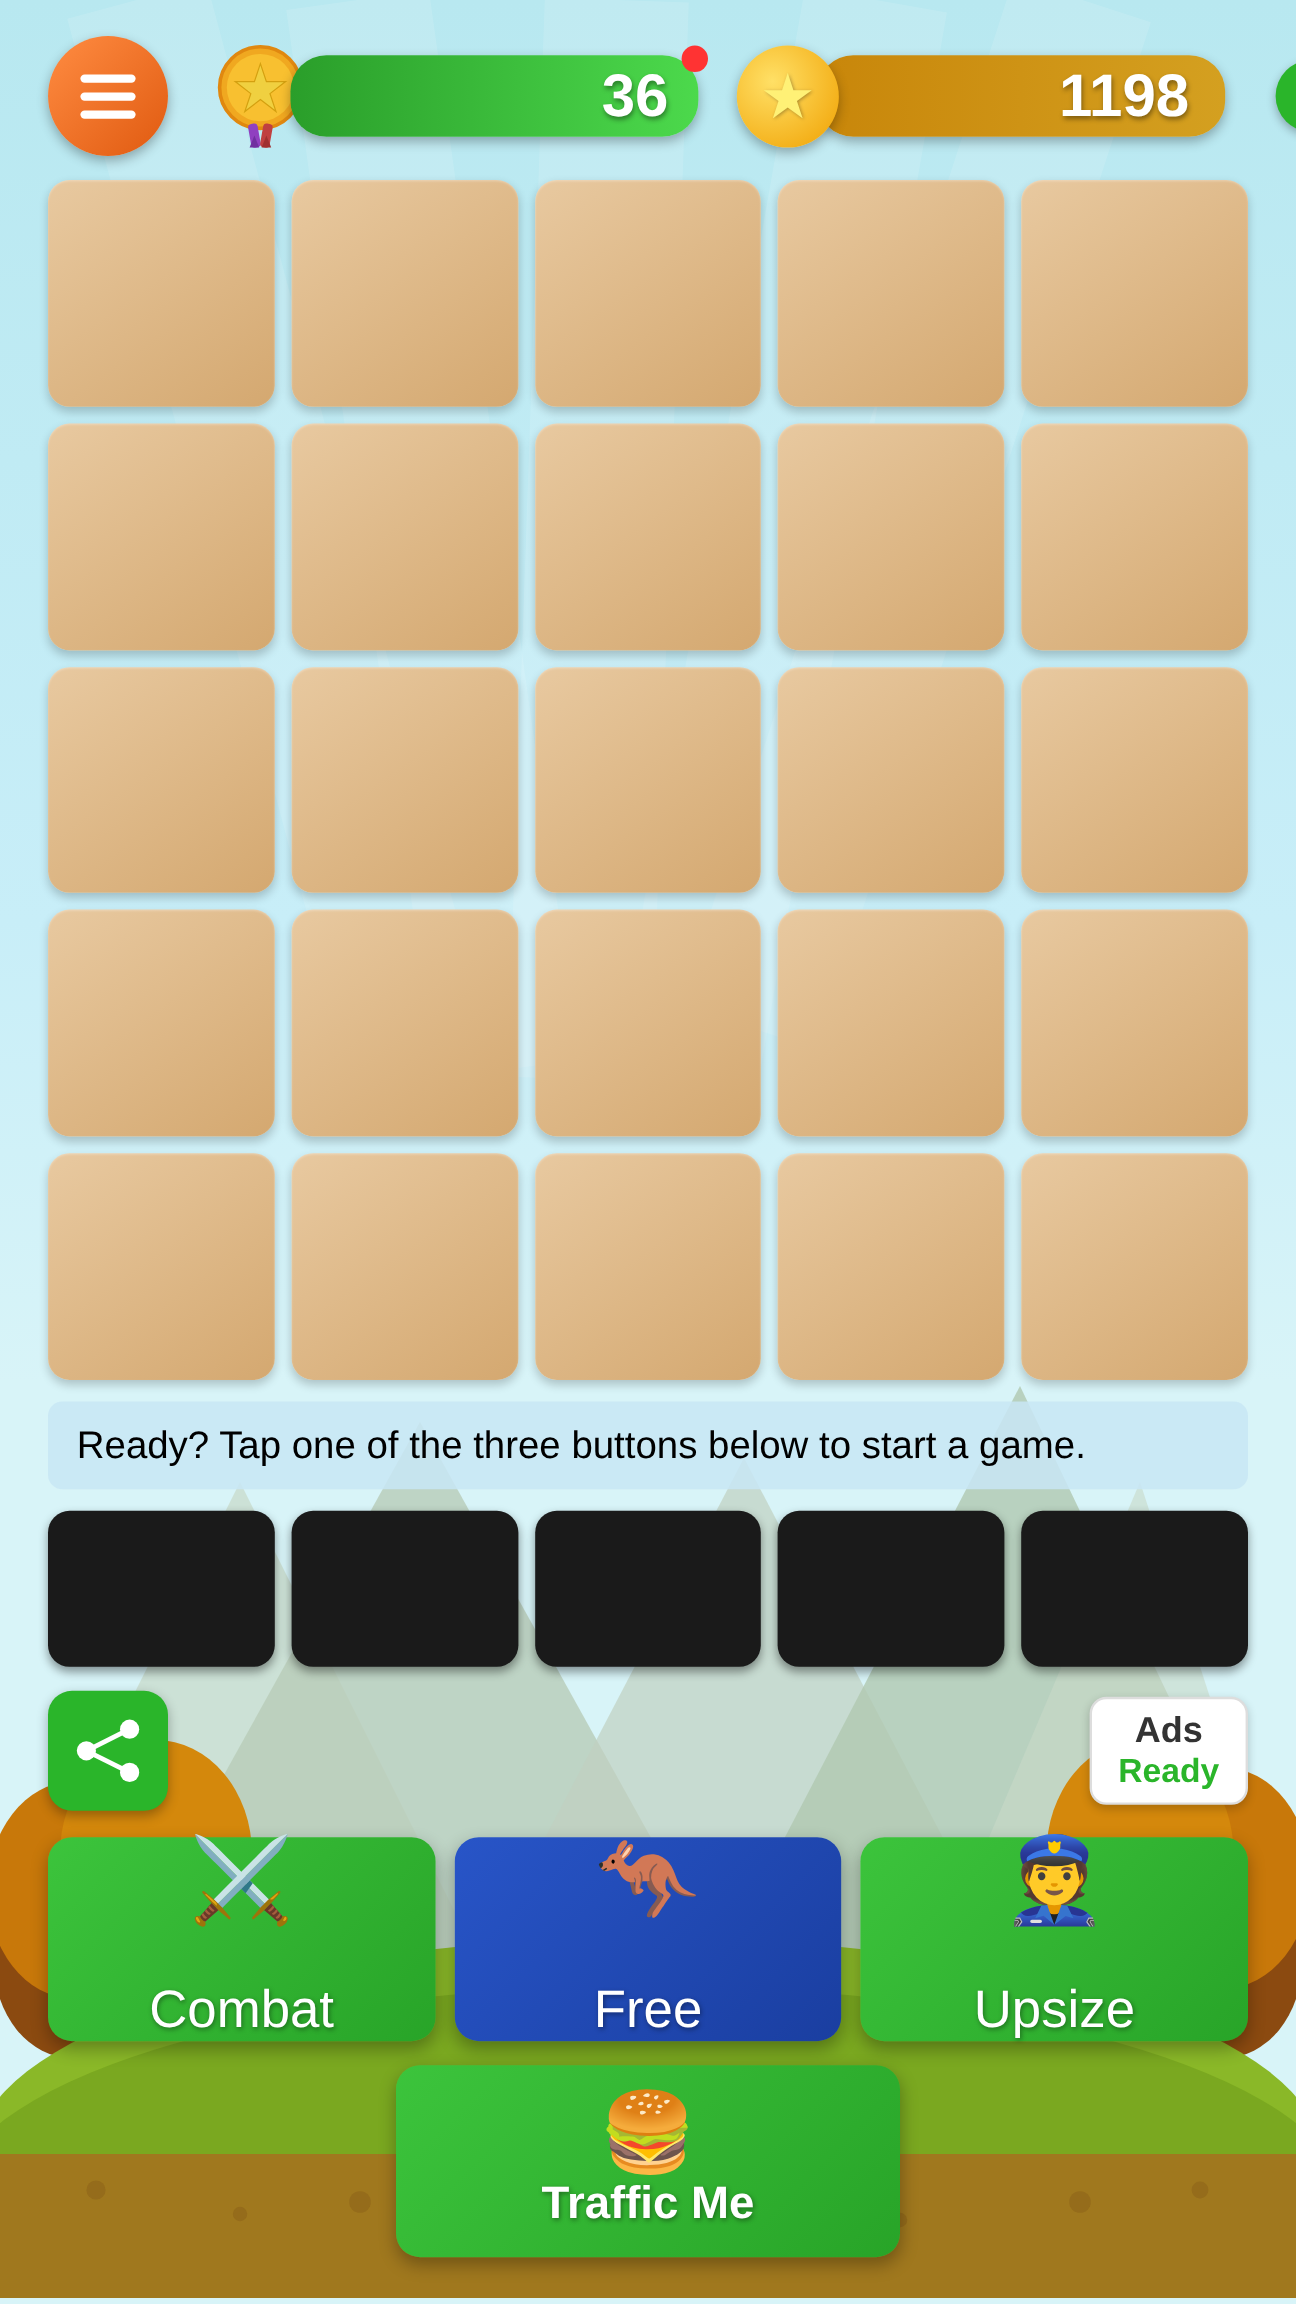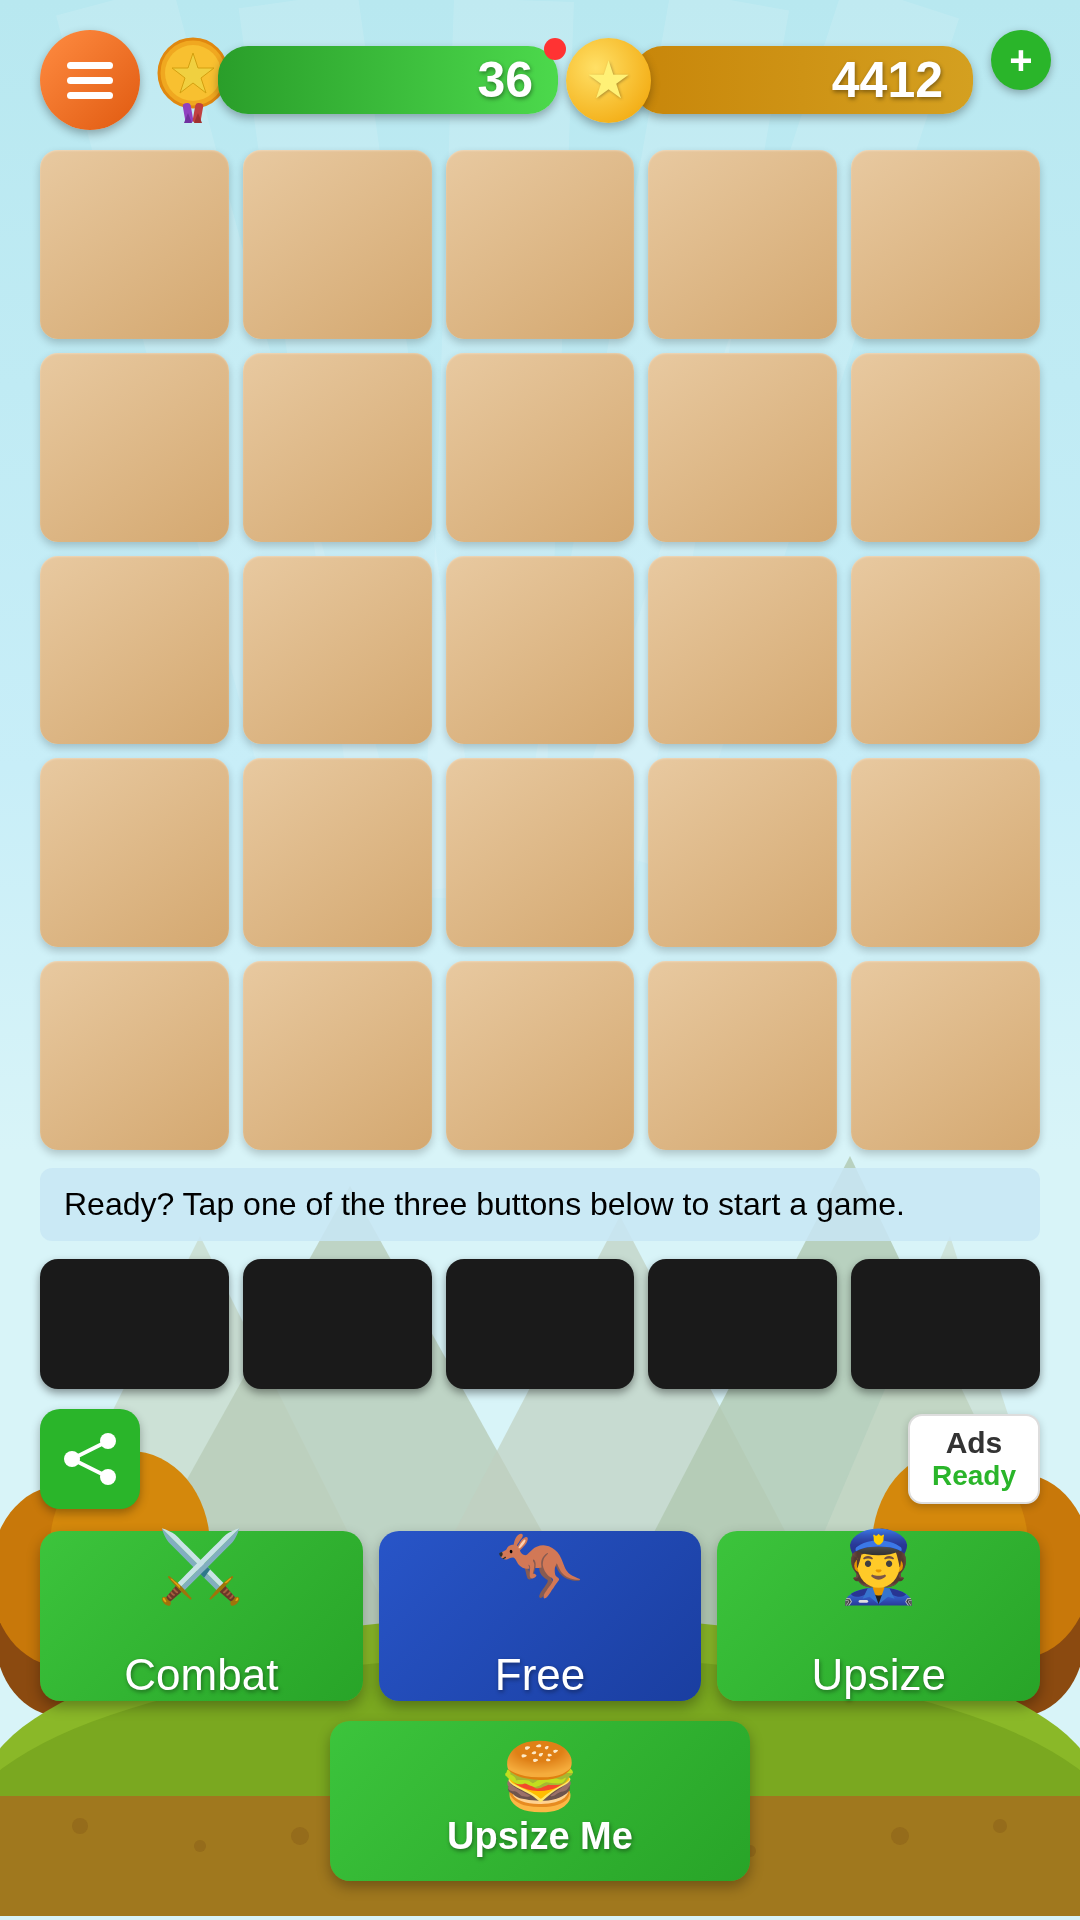--- a/index.html
+++ b/index.html
@@ -62,21 +62,22 @@
       display: flex;
       flex-direction: column;
       align-items: center;
       padding: 30px 40px 0;
     }
 
     
     .header {
       width: 100%;
       display: flex;
-      gap: 8px;
+      align-items: center;
+      gap: 32px;
       margin-bottom: 20px;
     }
 
     .menu-btn {
       width: 100px;
       height: 100px;
       background: linear-gradient(135deg, #ff8c42, #e05a10);
       border-radius: 50%;
       display: flex;
       align-items: center;
@@ -464,21 +465,21 @@
         </div>
         <div class="notification-dot"></div>
       </div>
     </div>
 
     <div class="coin-section">
       <div class="coin-icon">
         <span class="coin-star">★</span>
       </div>
       <div class="coin-bar">
-        <span class="coin-value">4412</span>
+        <span class="coin-value">1198</span>
       </div>
     </div>
 
     <div class="add-btn">
       <span class="add-btn-text">+</span>
     </div>
 
   </div>
 
   <div class="game-grid">
@@ -558,16 +559,16 @@
 
     <div class="mode-btn mode-btn-green">
       <span class="mode-icon">👮</span>
       <span class="mode-label">Upsize</span>
     </div>
 
   </div>
 
   <div class="upsize-btn">
     <span class="upsize-icon">🍔</span>
-    <span class="upsize-label">Upsize Me</span>
+    <span class="upsize-label">Traffic Me</span>
   </div>
 
 </div>
 
 </body></html>

